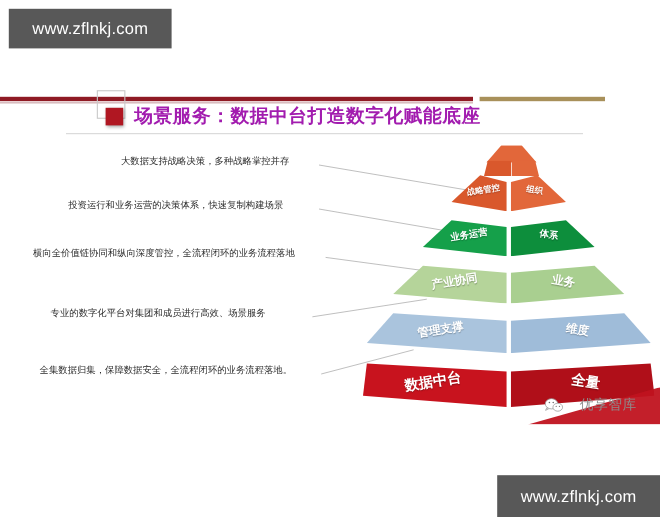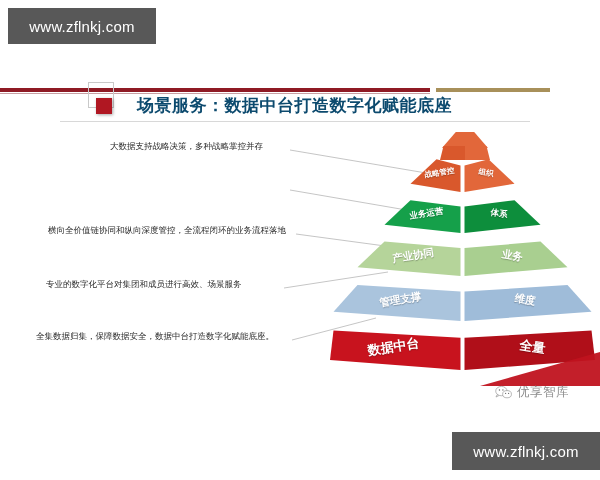--- a/index.html
+++ b/index.html
@@ -63,24 +63,24 @@
   }
   #title-red-square {
     position: absolute;
     left: 96px; top: 10px;
     width: 16px; height: 16px;
     background: #b01722;
     box-shadow: 1px 1px 3px rgba(0,0,0,.35);
   }
   #title-text {
     position: absolute;
-    left: 137px; top: 6px;
+    left: 122px; top: 6px;
     font-size: 17px;
     font-weight: bold;
-    color: #0c4a6e;
+    color: #a21caf;
     letter-spacing: .5px;
     white-space: nowrap;
     font-family: Liberation Mono, monospace;
   }
   #title-underline {
     position: absolute;
     left: 60px; top: 33px;
     width: 470px; height: 1px;
     background: #d8d8d8;
   }
@@ -94,21 +94,21 @@
     white-space: nowrap;
   }
   .desc-text {
     font-size: 8.5px;
     color: #2b2b2b;
     font-family: Liberation Mono, monospace;
     line-height: 1.2;
   }
   .desc-row.r0 { left: 110px; top: 12px;  }
   .desc-row.r1 { left: 62px;  top: 52px;  }
-  .desc-row.r2 { left: 30px;  top: 96px; margin-left: 18px;  }
+  .desc-row.r2 { left: 30px;  top: 96px;  }
   .desc-row.r3 { left: 46px;  top: 150px; }
   .desc-row.r4 { left: 36px;  top: 202px; }
 
   
   #leaders {
     position: absolute;
     left: 0; top: 0;
     width: 600px; height: 480px;
     pointer-events: none;
   }
@@ -158,24 +158,24 @@
   }
   #apex .cap-r {
     left: 27px; top: 14px; width: 25px; height: 14px;
     background: #e2673a;
     clip-path: polygon(0% 0%, 86% 0%, 100% 100%, 0% 100%);
   }
 
   
   #brand {
     position: absolute;
-    left: 495px; top: 384px;
+    left: 495px; top: 360px;
     display: flex;
     align-items: center;
-    gap: 5px;
+    gap: 15px;
     text-align: center;
   }
   #brand-icon {
     width: 17px; height: 15px;
     position: relative;
   }
   #brand-name {
     font-size: 12.5px;
     color: #8d8d8d;
     font-family: "DejaVu Sans", "Liberation Sans", sans-serif;
@@ -212,28 +212,31 @@
     <line x1="290" y1="190" x2="418" y2="212" stroke="#b6b6b6" stroke-width="0.8"></line>
     <line x1="296" y1="234" x2="400" y2="248" stroke="#b6b6b6" stroke-width="0.8"></line>
     <line x1="284" y1="288" x2="388" y2="272" stroke="#b6b6b6" stroke-width="0.8"></line>
     <line x1="292" y1="340" x2="376" y2="318" stroke="#b6b6b6" stroke-width="0.8"></line>
   </svg>
 
   <div id="desc-list">
     <div class="desc-row r0">
       <span class="desc-text">大数据支持战略决策，多种战略掌控并存</span>
     </div>
+    <div class="desc-row r1">
+      <span class="desc-text">投资运行和业务运营的决策体系，快速复制构建场景</span>
+    </div>
     <div class="desc-row r2">
       <span class="desc-text">横向全价值链协同和纵向深度管控，全流程闭环的业务流程落地</span>
     </div>
     <div class="desc-row r3">
       <span class="desc-text">专业的数字化平台对集团和成员进行高效、场景服务</span>
     </div>
     <div class="desc-row r4">
-      <span class="desc-text">全集数据归集，保障数据安全，数据中台打造数字化赋能底座。</span>
+      <span class="desc-text">全集数据归集，保障数据安全，全流程闭环的业务流程落地。</span>
     </div>
   </div>
 
   <div id="pyramid">
     <div id="apex">
       <div class="top"></div>
       <div class="cap-l"></div>
       <div class="cap-r"></div>
     </div>
 

